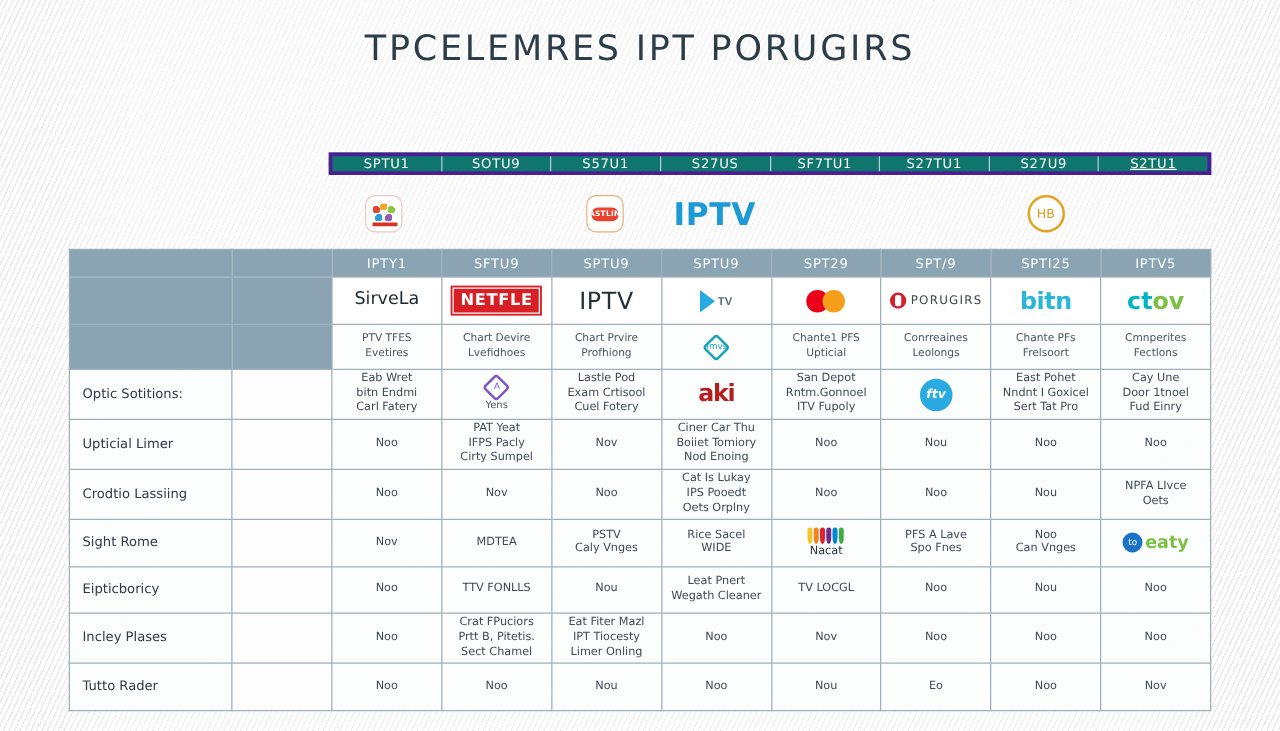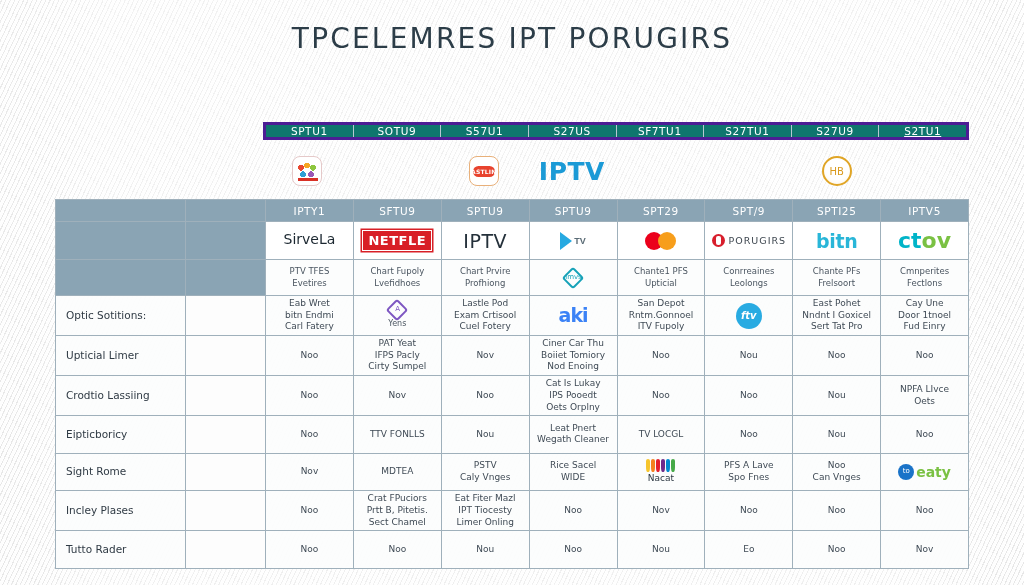--- a/index.html
+++ b/index.html
@@ -182,32 +182,32 @@
   .tv-txt { color:#5a6b75; font-size:9px; font-weight:bold; }
   .mc { display:flex; align-items:center; }
   .mc i { display:block; width:18px;height:18px;border-radius:50%; }
   .mc i.r { background:#eb001b; }
   .mc i.y { background:#f79e1b; margin-left:-7px; }
   .dacruok { display:flex; align-items:center; gap:4px; }
   .dac-dot { width:13px;height:13px;border-radius:50%;background:#d81e2c; position:relative; }
   .dac-dot::after { content:""; position:absolute; left:4px; top:2px; width:5px;height:9px; background:#fff; border-radius:2px; }
   .dac-txt { font-size:9.5px; color:#3d464f; letter-spacing:1px; font-family:"DejaVu Sans", sans-serif; }
   .nivel { color:#29b6d8; font-size:19px; font-weight:bold; letter-spacing:-0.3px; font-family:"DejaVu Sans", sans-serif; }
-  .ctov { font-size:22px; font-weight:bold; font-family:"DejaVu Sans", sans-serif;text-align:right; }
+  .ctov { font-size:19px; font-weight:bold; font-family:"DejaVu Sans", sans-serif;text-align:right; }
   .ctov .c1 { color:#00b4c8; }
   .ctov .c2 { color:#7ac143; }
   .diamond {
     width:16px;height:16px;transform:rotate(45deg);
     border:2px solid #7e57c2; border-radius:3px;
     display:flex;align-items:center;justify-content:center;
   }
   .diamond.teal { border-color:#17a2b8; }
   .diamond span { transform: rotate(-45deg); font-size:7px; color:#7e57c2; }
   .diamond.teal span { color:#17a2b8; }
-  .aki { font-size:19px; font-weight:bold; color:#3b82f6; letter-spacing:-1px; font-family:"DejaVu Sans", sans-serif; }
+  .aki { font-size:19px; font-weight:bold; color:#b91c1c; letter-spacing:-1px; font-family:"DejaVu Sans", sans-serif; }
   .ftv-circle {
     width:26px;height:26px;border-radius:50%;background:#29abe2;color:#fff;
     display:flex;align-items:center;justify-content:center;
     font-size:10px;font-style:italic;font-weight:bold;font-family:"DejaVu Sans", sans-serif;
   }
   .peacock { display:flex; flex-direction:column; align-items:center; }
   .peacock .fan { display:flex; gap:1px; }
   .peacock .fan i { display:block; width:4px; height:13px; border-radius:2px 2px 40% 40%; }
   .nbc-txt { font-size:9px; color:#2b3640; margin-top:1px; font-family:"DejaVu Sans", sans-serif; }
   .eaty { display:flex; align-items:center; gap:2px; }
@@ -332,21 +332,21 @@
             <span class="ctov"><span class="c1">ct</span><span class="c2">ov</span></span>
           </div>
       </td>
     </tr>
 
     <tr class="sub-row">
       <td style="background:#8aa4b4"></td>
       <td style="background:#8aa4b4"></td>
       <td style="white-space:pre-line">PTV TFES
 Evetires</td>
-      <td style="white-space:pre-line">Chart Fupoly
+      <td style="white-space:pre-line">Chart Devire
 Lvefidhoes</td>
       <td style="white-space:pre-line">Chart Prvire
 Profhiong</td>
       <td>
         <div class="brand">
             <span class="diamond teal">
               <span>imvs</span>
             </span>
           </div>
       </td>
@@ -421,34 +421,20 @@
 IPS Pooedt
 Oets Orplny</td>
       <td style="white-space:pre-line">Noo</td>
       <td style="white-space:pre-line">Noo</td>
       <td style="white-space:pre-line">Nou</td>
       <td style="white-space:pre-line">NPFA LIvce
 Oets</td>
     </tr>
 
     <tr class="data-row">
-      <td class="rowlabel">Eipticboricy</td>
-      <td class="blank-cell"></td>
-      <td style="white-space:pre-line">Noo</td>
-      <td style="white-space:pre-line">TTV FONLLS</td>
-      <td style="white-space:pre-line">Nou</td>
-      <td style="white-space:pre-line">Leat Pnert
-Wegath Cleaner</td>
-      <td style="white-space:pre-line">TV LOCGL</td>
-      <td style="white-space:pre-line">Noo</td>
-      <td style="white-space:pre-line">Nou</td>
-      <td style="white-space:pre-line">Noo</td>
-    </tr>
-
-    <tr class="data-row">
       <td class="rowlabel">Sight Rome</td>
       <td class="blank-cell"></td>
       <td style="white-space:pre-line">Nov</td>
       <td style="white-space:pre-line">MDTEA</td>
       <td style="white-space:pre-line">PSTV
 Caly Vnges</td>
       <td style="white-space:pre-line">Rice Sacel
 WIDE</td>
       <td>
         <div class="peacock">
@@ -468,20 +454,34 @@
       <td style="white-space:pre-line">Noo
 Can Vnges</td>
       <td>
         <div class="brand eaty">
             <span class="eaty-dot">to</span>
             <span class="eaty-txt">eaty</span>
           </div>
       </td>
     </tr>
 
+    <tr class="data-row">
+      <td class="rowlabel">Eipticboricy</td>
+      <td class="blank-cell"></td>
+      <td style="white-space:pre-line">Noo</td>
+      <td style="white-space:pre-line">TTV FONLLS</td>
+      <td style="white-space:pre-line">Nou</td>
+      <td style="white-space:pre-line">Leat Pnert
+Wegath Cleaner</td>
+      <td style="white-space:pre-line">TV LOCGL</td>
+      <td style="white-space:pre-line">Noo</td>
+      <td style="white-space:pre-line">Nou</td>
+      <td style="white-space:pre-line">Noo</td>
+    </tr>
+
 
     <tr class="data-row">
       <td class="rowlabel">Incley Plases</td>
       <td class="blank-cell"></td>
       <td style="white-space:pre-line">Noo</td>
       <td style="white-space:pre-line">Crat FPuciors
 Prtt B, Pitetis.
 Sect Chamel</td>
       <td style="white-space:pre-line">Eat Fiter Mazl
 IPT Tiocesty

